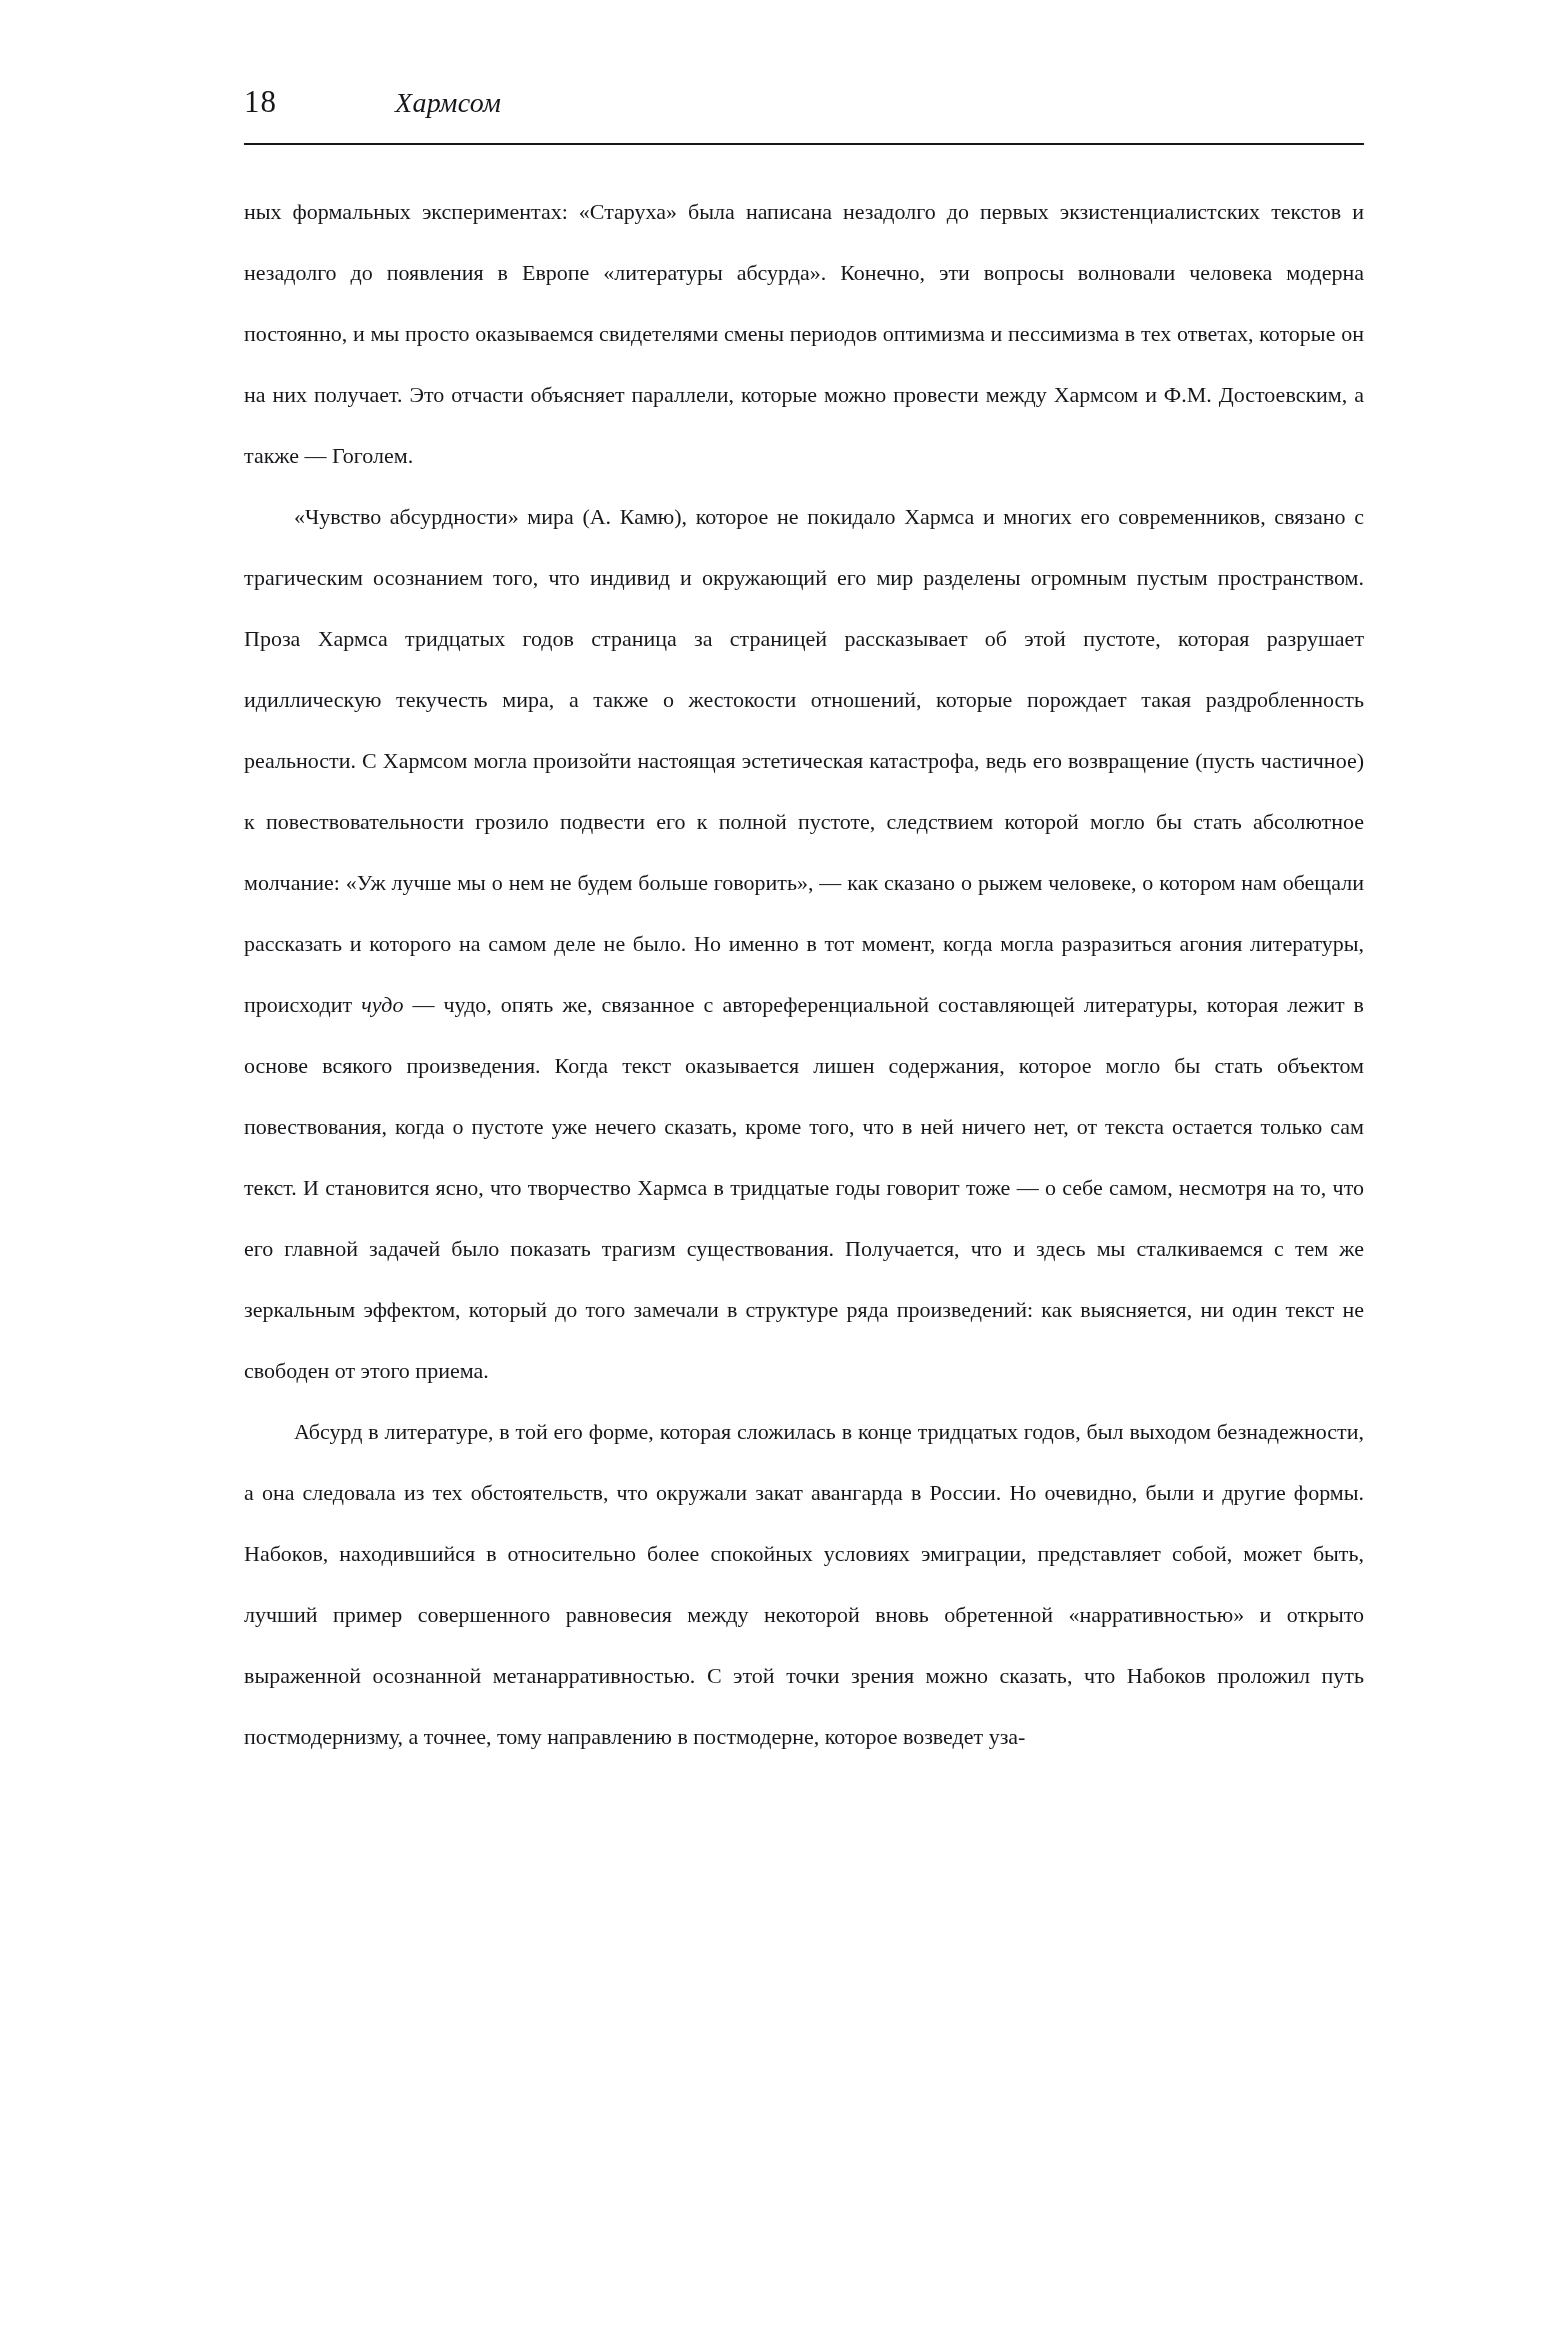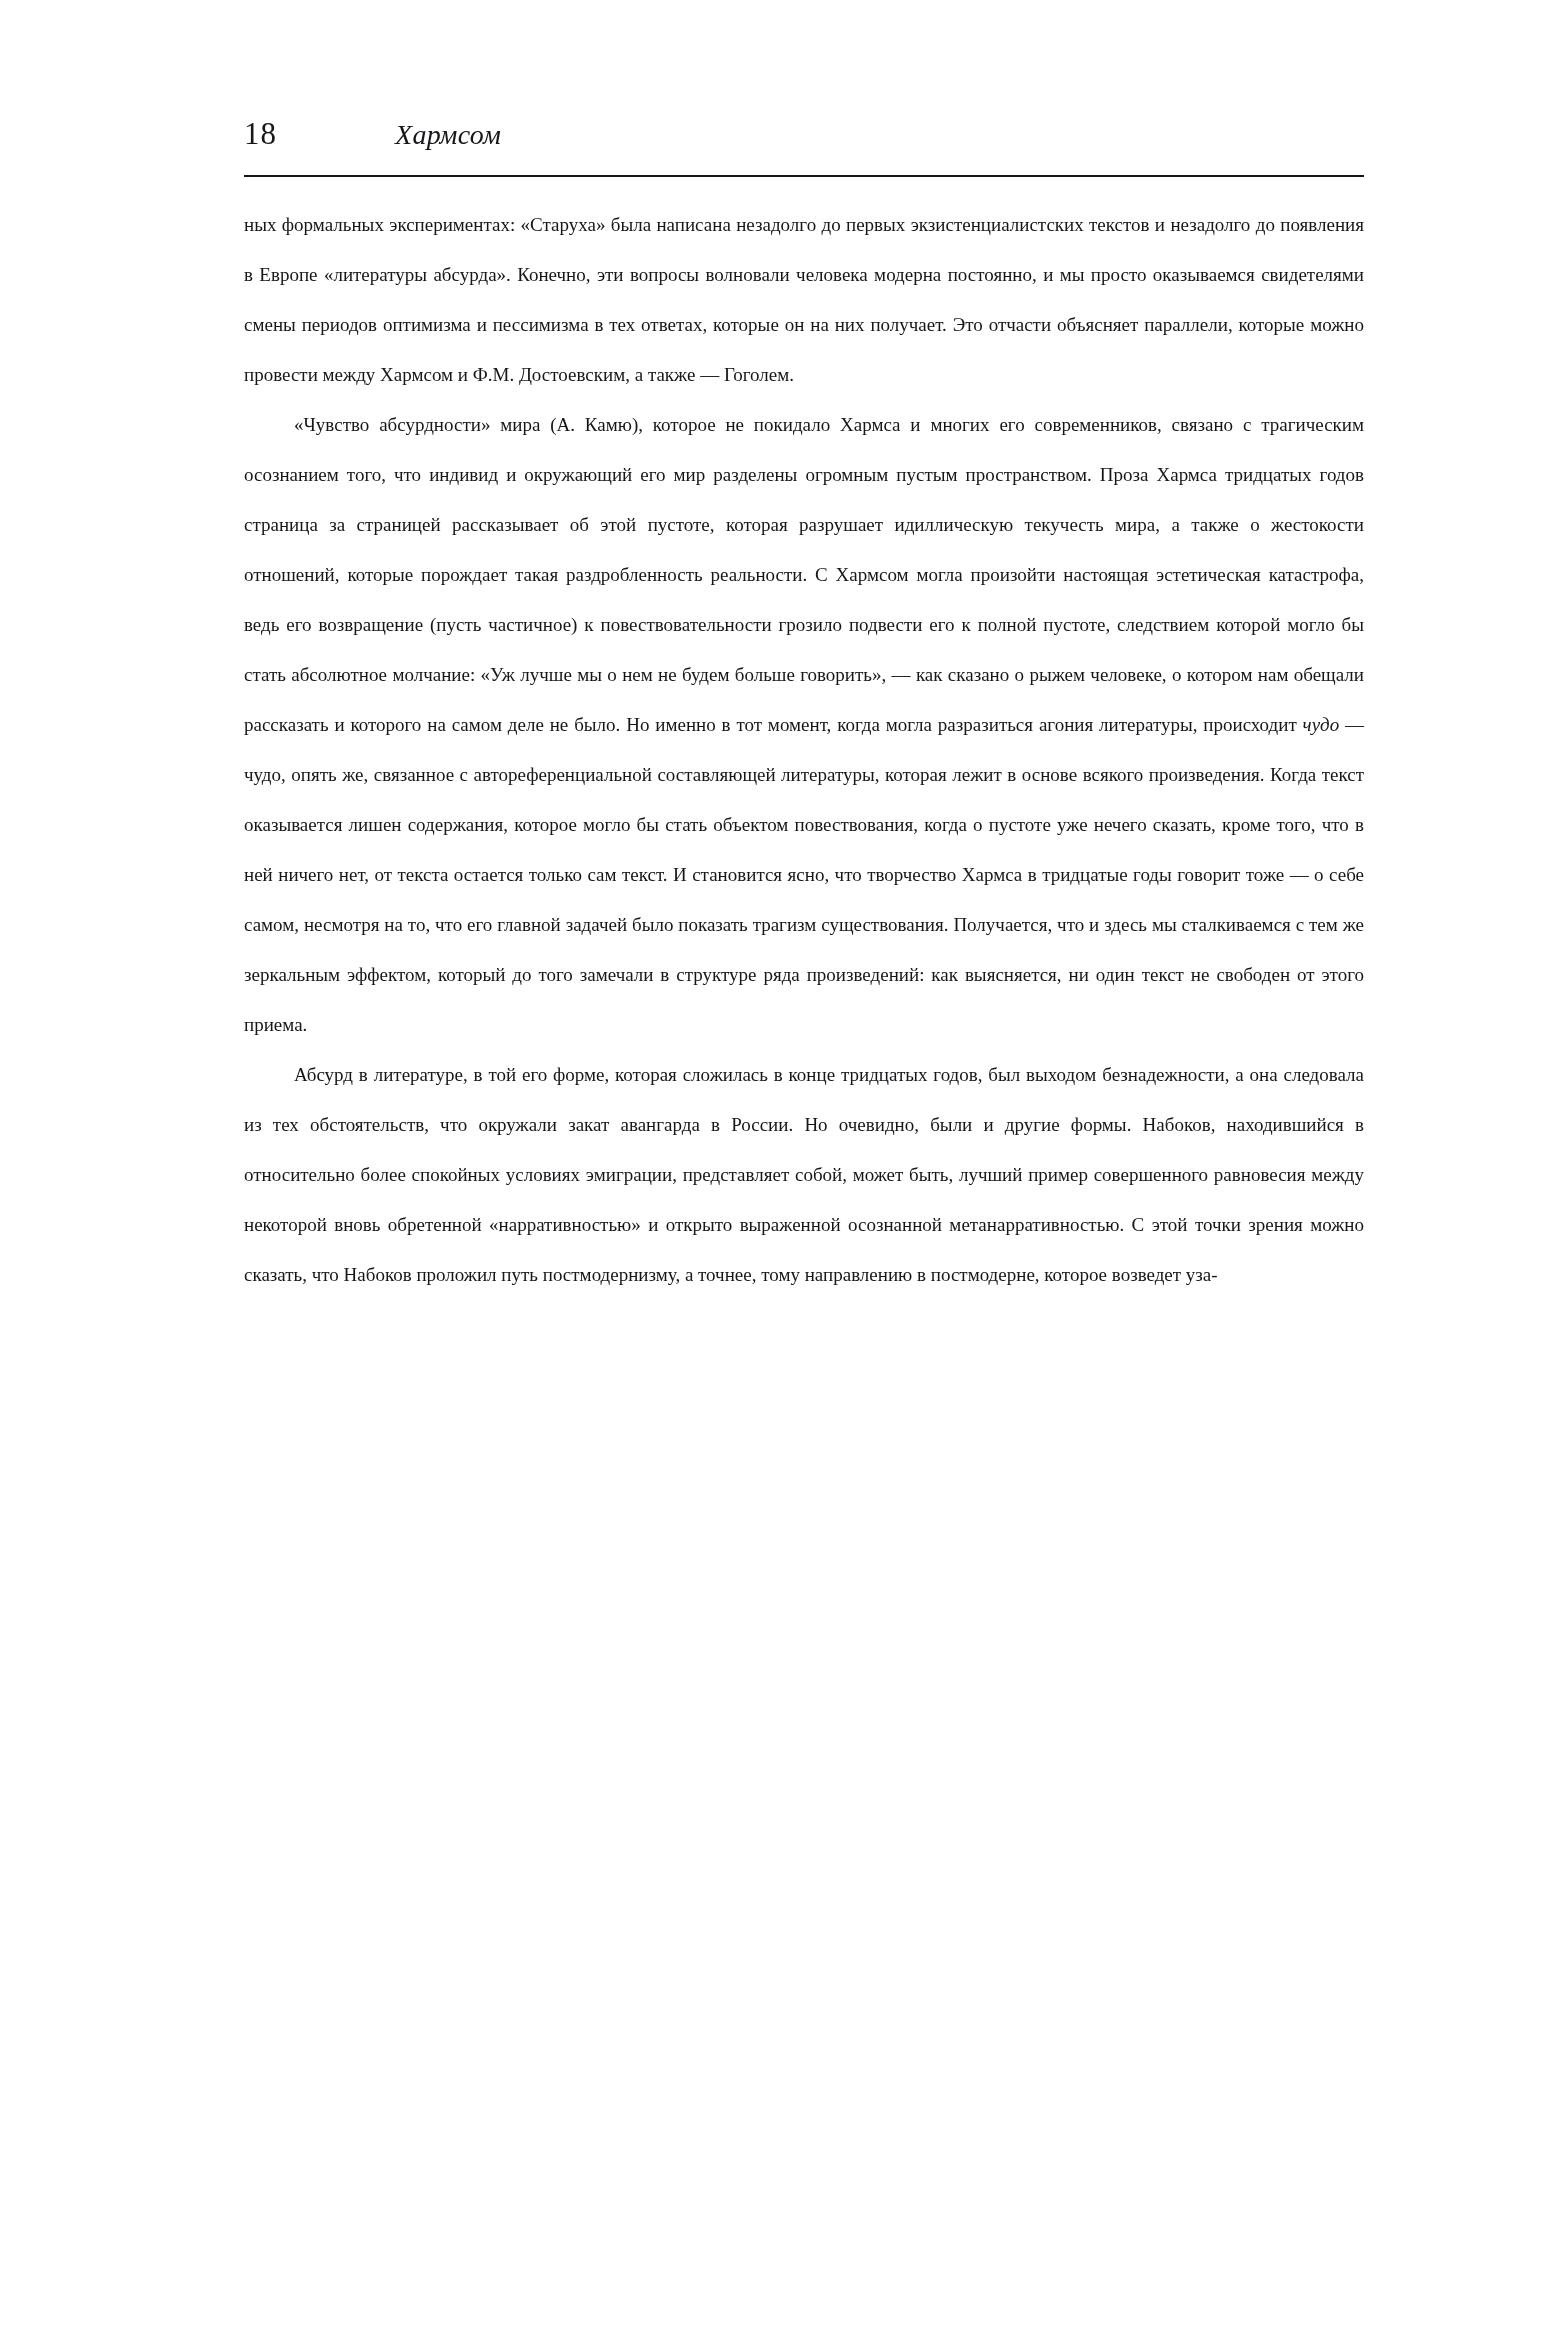--- a/index.html
+++ b/index.html
@@ -18,21 +18,21 @@
     position: relative;
     width: 1565px;
     height: 2325px;
     box-sizing: border-box;
     padding: 0;
     overflow: hidden;
   }
   .content {
     position: absolute;
     left: 244px;
-    top: 118px;
+    top: 86px;
     width: 1136px;
   }
   
   .running-head {
     display: flex;
     align-items: baseline;
     height: 44px;
   }
   .folio {
     font-size: 31px;
@@ -47,24 +47,24 @@
     line-height: 1;
     letter-spacing: 0.3px;
   }
   .head-rule {
     margin-top: 13.2px;
     border-top: 2.1px solid #15171a;
     width: 1120px;
   }
   
   .body-text {
-    margin-top: 23px;
+    margin-top: 36px;
     width: 1120px;
-    font-size: 19px;
-    line-height: 50px;
+    font-size: 22px;
+    line-height: 61px;
     text-align: justify;
     text-justify: inter-word;
     hyphens: manual;
   }
   .body-text p {
     margin: 0;
     text-indent: 50px;
   }
   .body-text p.noindent {
     text-indent: 0;

